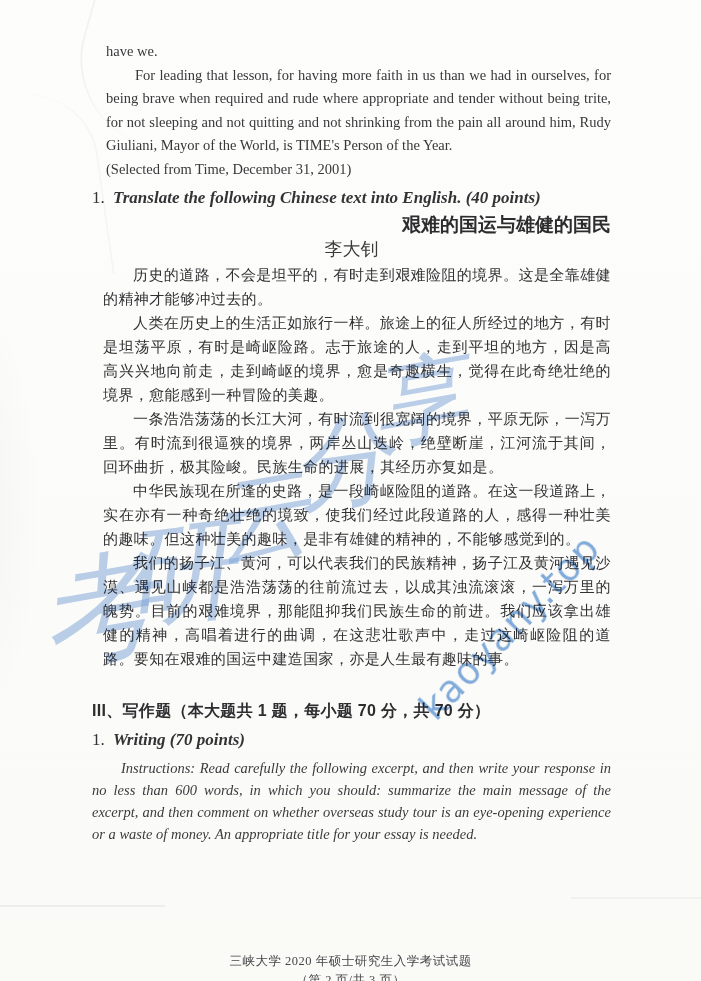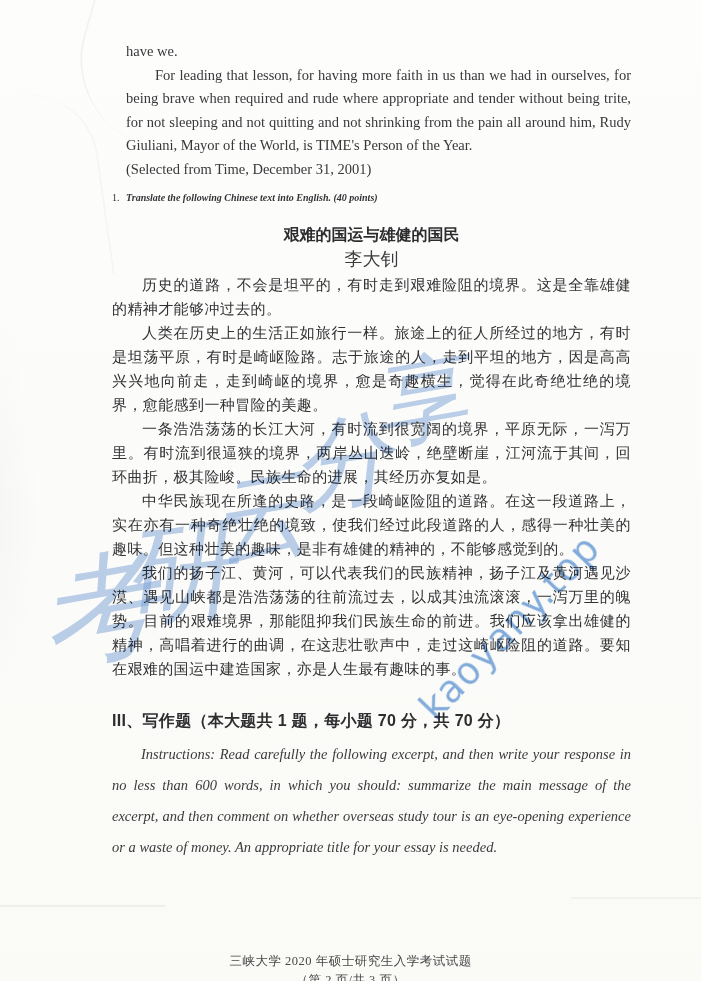--- a/index.html
+++ b/index.html
@@ -5,52 +5,52 @@
   html,body{margin:0;padding:0;background:#e8e8e8;}
   .page{
     position:relative;
     width:701px;height:981px;
     background:linear-gradient(180deg,#fdfdfc 0%,#fbfbf9 60%,#fafaf7 100%);
     font-family:"Liberation Serif", serif;
     color:#3a3a3c;
     overflow:hidden;
     margin:0 auto;
   }
-  .content{position:absolute;left:112px;top:40px;width:519px;z-index:2;}
+  .content{position:absolute;left:92px;top:40px;width:519px;z-index:2;}
 
   
   .intro{margin-left:14px;font-size:14.5px;line-height:23.5px;text-align:justify;color:#38383b;}
   .intro p{margin:0;}
   .intro .indent{text-indent:2em;}
 
   
   .sec-heading{
     margin-top:16px;
     font-family:"Liberation Sans", sans-serif;
     font-weight:700;font-size:16px;line-height:25px;
     color:#2d2d30;letter-spacing:.3px;
   }
   .sec3 .sec-heading{margin-top:27px;}
 
-  .item-line{margin-top:5px;font-size:10px;line-height:23px;color:#333336;}
+  .item-line{margin-top:5px;font-size:17px;line-height:23px;color:#333336;}
   .item-line .no{font-style:normal;margin-right:4px;}
   .item-line .t{font-weight:700;font-style:italic;}
 
-  .passage-title{margin-top:13px;text-align:center;font-weight:700;font-size:16px;line-height:25px;color:#2c2c2f;}
+  .passage-title{margin-top:3px;text-align:right;font-weight:700;font-size:19px;line-height:25px;color:#2c2c2f;}
   .passage-author{margin-top:1px;text-align:center;font-size:18px;line-height:23px;color:#3a3a3d;}
 
-  .cn{margin-top:2px;}
+  .cn{margin-top:2px;margin-left:11px;}
   .cn p{
     margin:0;font-size:15px;line-height:24px;
     text-align:justify;text-indent:2em;color:#323235;
     letter-spacing:.4px;
   }
 
   .instructions{
-    margin-top:6px;font-style:italic;font-size:14.5px;line-height:31px;
+    margin-top:6px;font-style:italic;font-size:14.5px;line-height:22px;
     text-align:justify;text-indent:2em;color:#3b3b3e;
   }
 
   .footer{
     position:absolute;top:952px;left:0;width:100%;
     text-align:center;font-size:12.5px;line-height:18.5px;color:#47474a;z-index:2;
   }
   .footer div{letter-spacing:.5px;}
 
   
@@ -111,20 +111,24 @@
         <p>历史的道路，不会是坦平的，有时走到艰难险阻的境界。这是全靠雄健的精神才能够冲过去的。</p>
         <p>人类在历史上的生活正如旅行一样。旅途上的征人所经过的地方，有时是坦荡平原，有时是崎岖险路。志于旅途的人，走到平坦的地方，因是高高兴兴地向前走，走到崎岖的境界，愈是奇趣横生，觉得在此奇绝壮绝的境界，愈能感到一种冒险的美趣。</p>
         <p>一条浩浩荡荡的长江大河，有时流到很宽阔的境界，平原无际，一泻万里。有时流到很逼狭的境界，两岸丛山迭岭，绝壁断崖，江河流于其间，回环曲折，极其险峻。民族生命的进展，其经历亦复如是。</p>
         <p>中华民族现在所逢的史路，是一段崎岖险阻的道路。在这一段道路上，实在亦有一种奇绝壮绝的境致，使我们经过此段道路的人，感得一种壮美的趣味。但这种壮美的趣味，是非有雄健的精神的，不能够感觉到的。</p>
         <p>我们的扬子江、黄河，可以代表我们的民族精神，扬子江及黄河遇见沙漠、遇见山峡都是浩浩荡荡的往前流过去，以成其浊流滚滚，一泻万里的魄势。目前的艰难境界，那能阻抑我们民族生命的前进。我们应该拿出雄健的精神，高唱着进行的曲调，在这悲壮歌声中，走过这崎岖险阻的道路。要知在艰难的国运中建造国家，亦是人生最有趣味的事。</p>
       </div>
     </div>
 
     <div class="sec3">
       <div class="sec-heading">III、写作题（本大题共 1 题，每小题 70 分，共 70 分）</div>
+      <div class="item-line">
+        <span class="no">1.</span>
+        <span class="t">Writing (70 points)</span>
+      </div>
       <p class="instructions">Instructions: Read carefully the following excerpt, and then write your response in no less than 600 words, in which you should: summarize the main message of the excerpt, and then comment on whether overseas study tour is an eye-opening experience or a waste of money. An appropriate title for your essay is needed.</p>
     </div>
 
   </div>
 
   <div class="wm wm-script">
     <span style="left:40px;top:532px;font-size:116px;transform:rotate(-10deg);">考</span>
     <span style="left:122px;top:498px;font-size:112px;transform:rotate(-7deg);">研</span>
     <span style="left:212px;top:452px;font-size:98px;transform:rotate(-10deg);">云</span>
     <span style="left:292px;top:396px;font-size:100px;transform:rotate(-8deg);">分</span>

